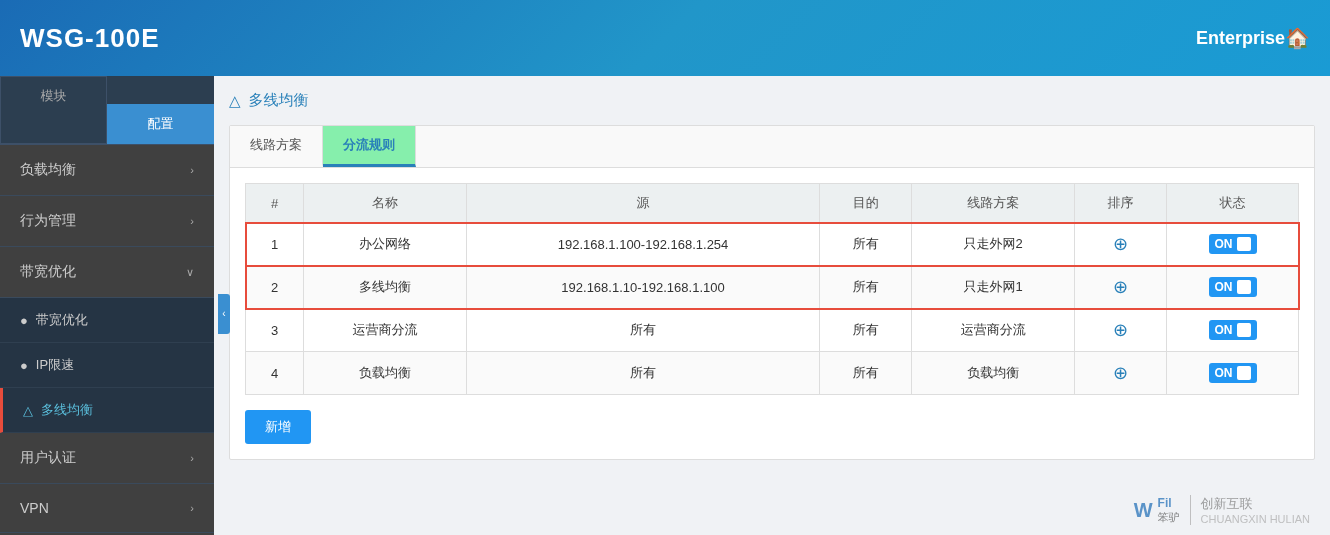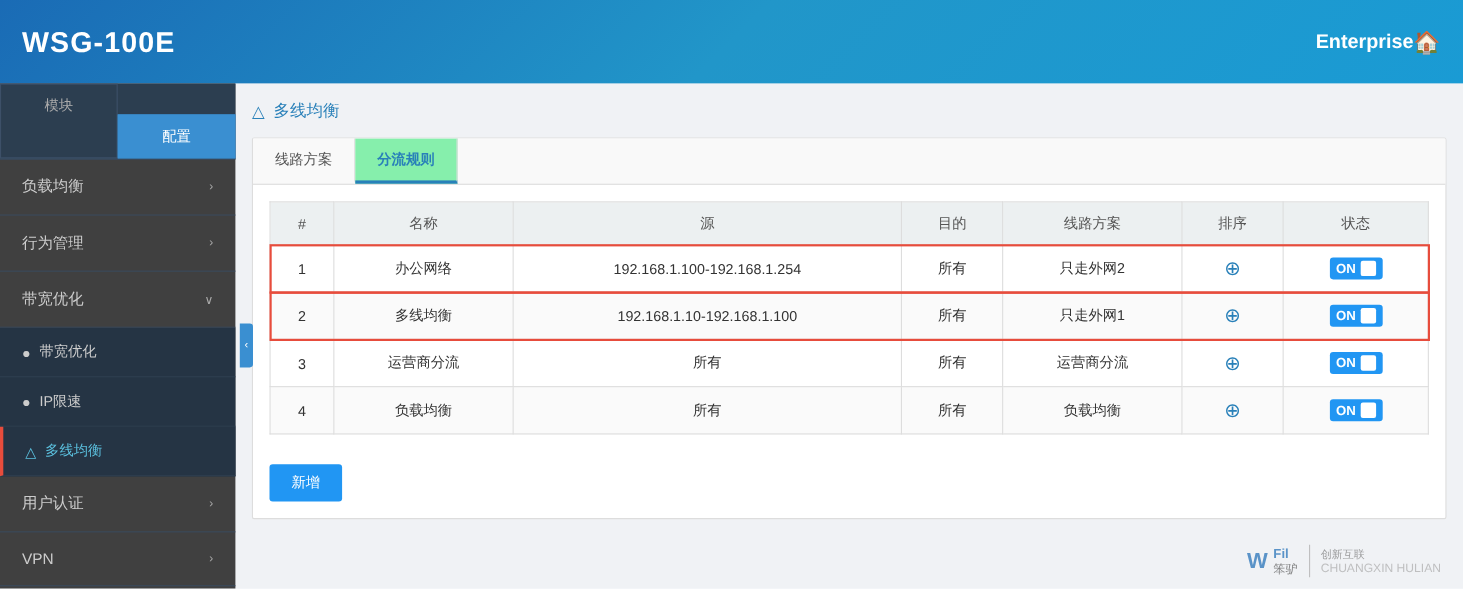--- a/index.html
+++ b/index.html
@@ -204,21 +204,21 @@
       content: '';
       display: inline-block;
       width: 14px;
       height: 14px;
       background: white;
       border-radius: 2px;
     }
 
     
     .btn-add {
-      margin: 12px 15px 15px 15px;
+      margin: 0 15px 15px 15px;
       padding: 8px 20px;
       background: #2196F3;
       color: white;
       border: none;
       border-radius: 3px;
       cursor: pointer;
       font-size: 13px;
     }
 
     
@@ -388,18 +388,18 @@
     </div>
 
     <div class="watermark">
       <span class="watermark-text">W</span>
       <div>
         <div style="font-size:12px;color:#1a6bb5;font-weight:bold;">Fil</div>
         <div style="font-size:11px;color:#555;">笨驴</div>
       </div>
       <div style="width:1px;height:30px;background:#aaa;margin:0 5px;"></div>
       <div>
-        <div style="font-size:10px;color:#777;">创新互联</div>
+        <div style="font-size:13px;color:#777;">创新互联</div>
         <div style="font-size:11px;color:#aaa;text-align:center;">CHUANGXIN HULIAN</div>
       </div>
     </div>
   </div>
 </div>
 
 </body></html>

